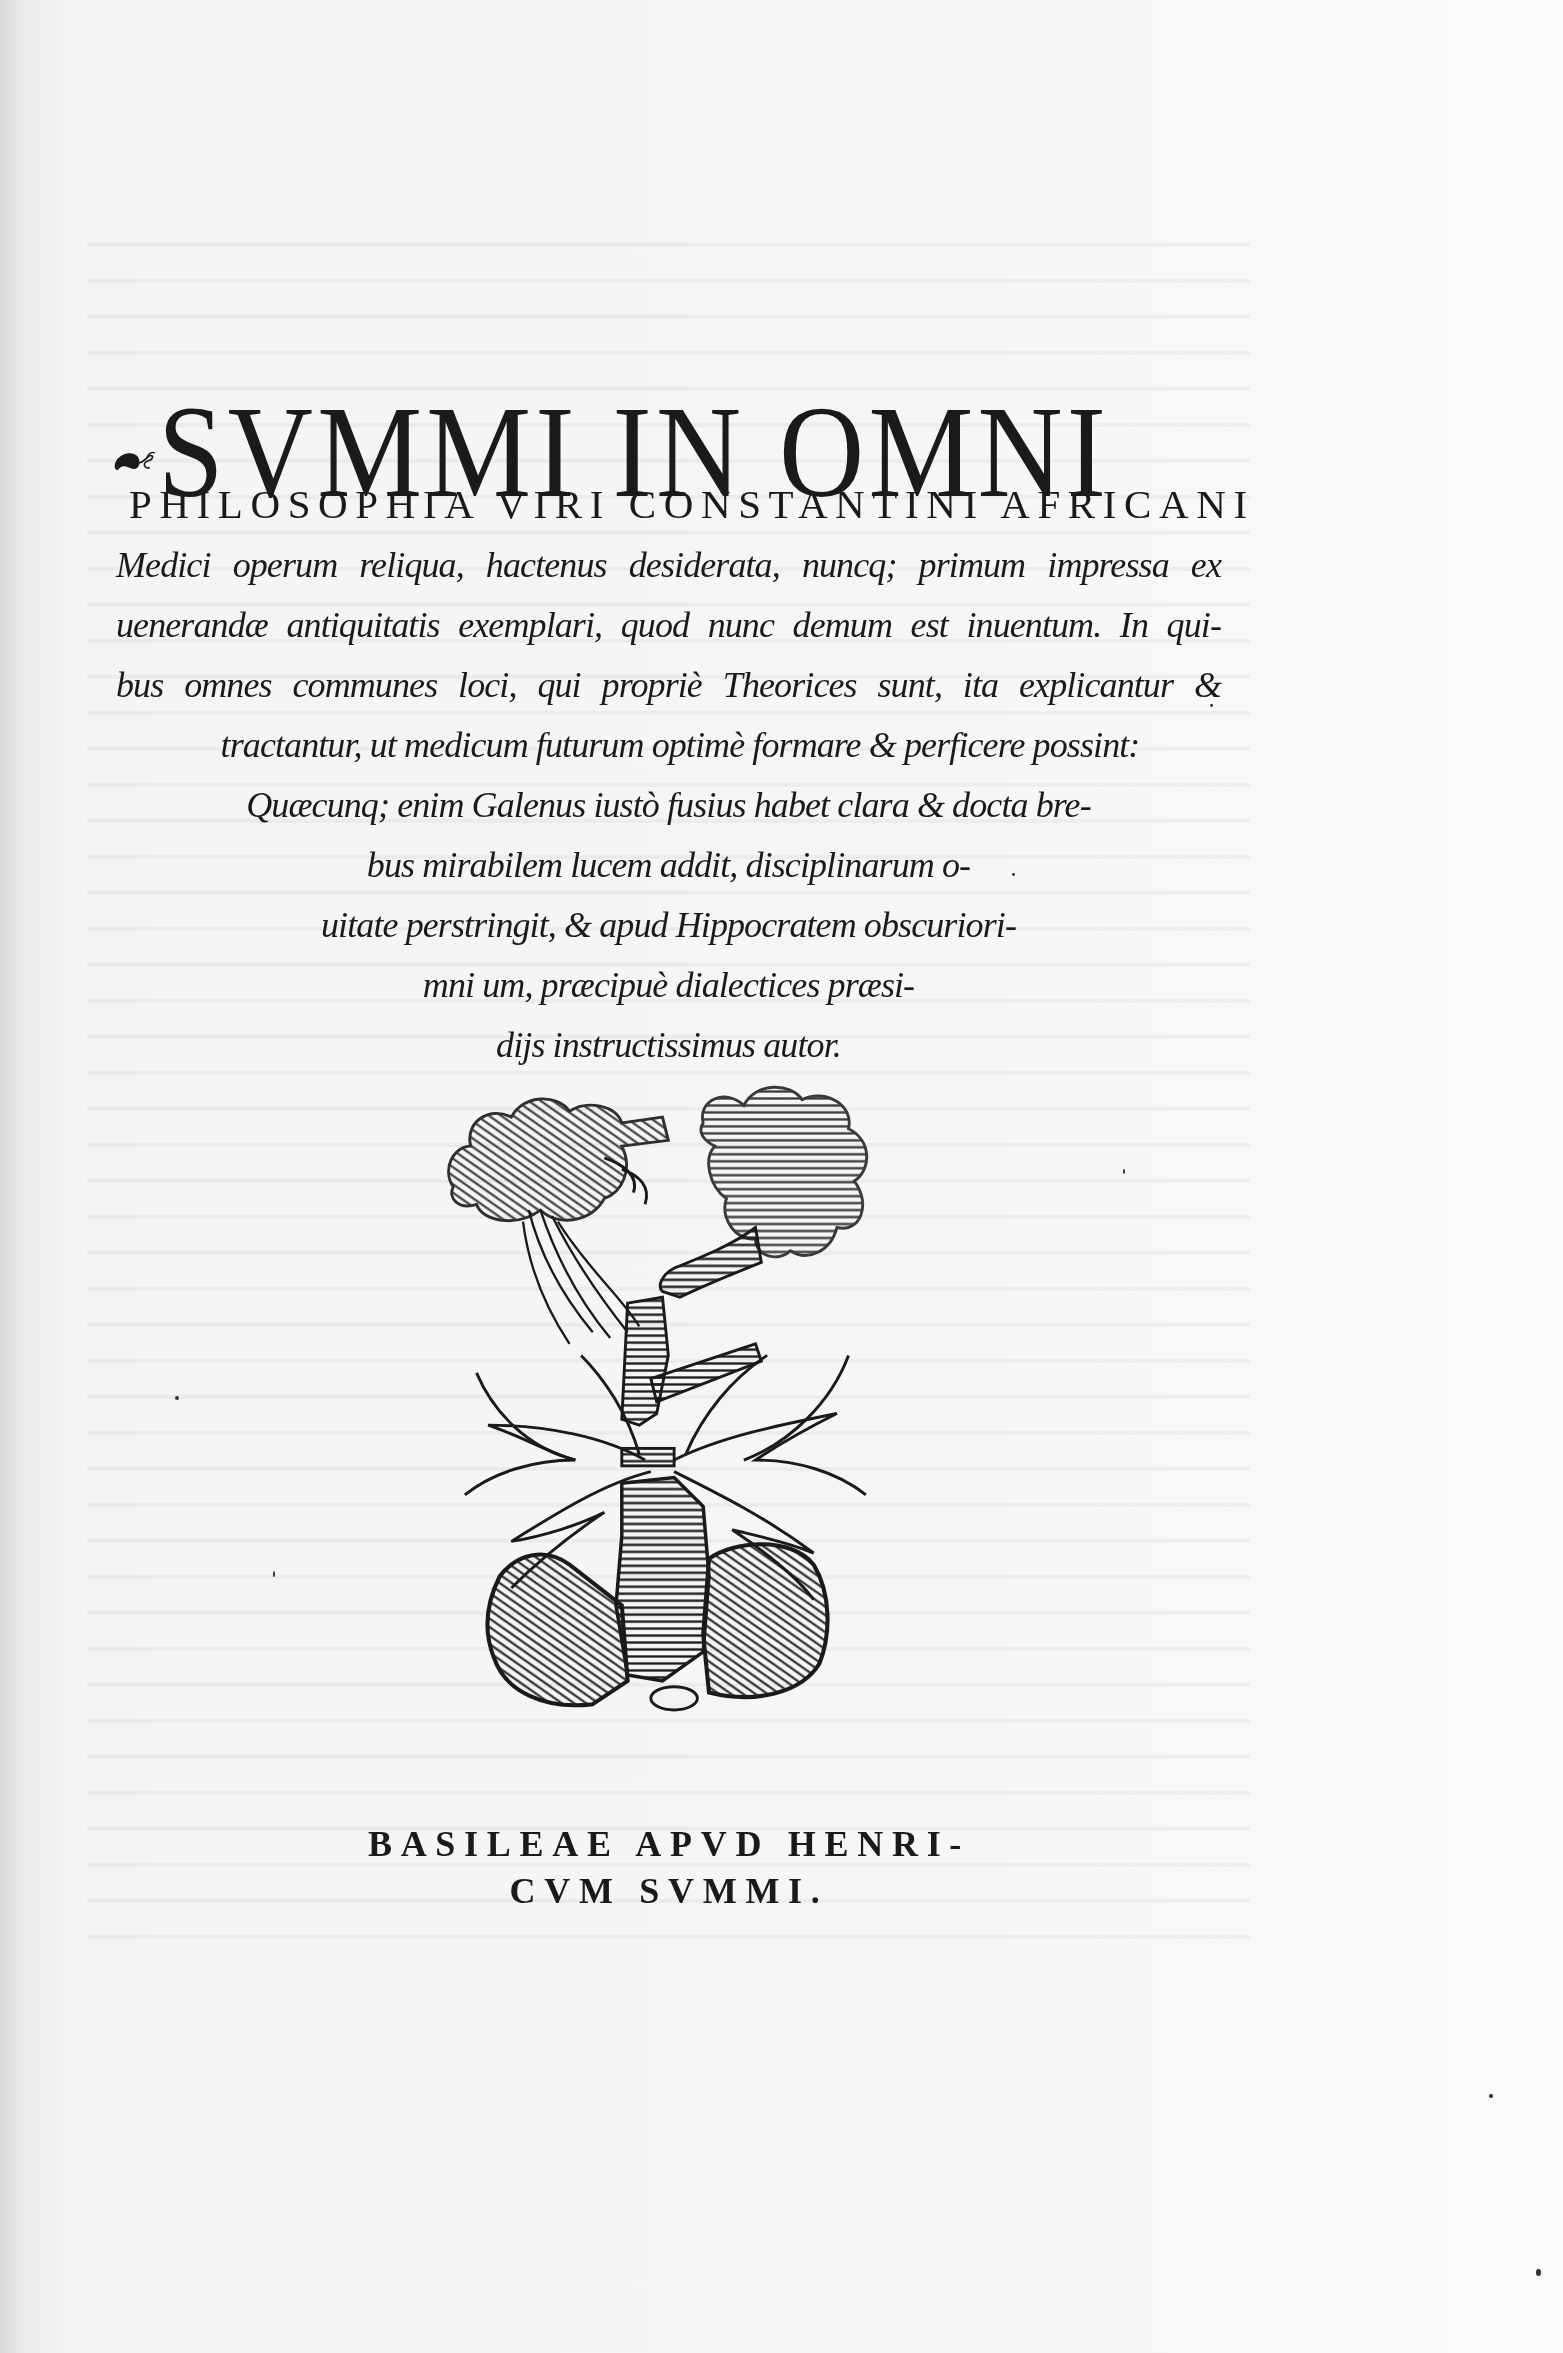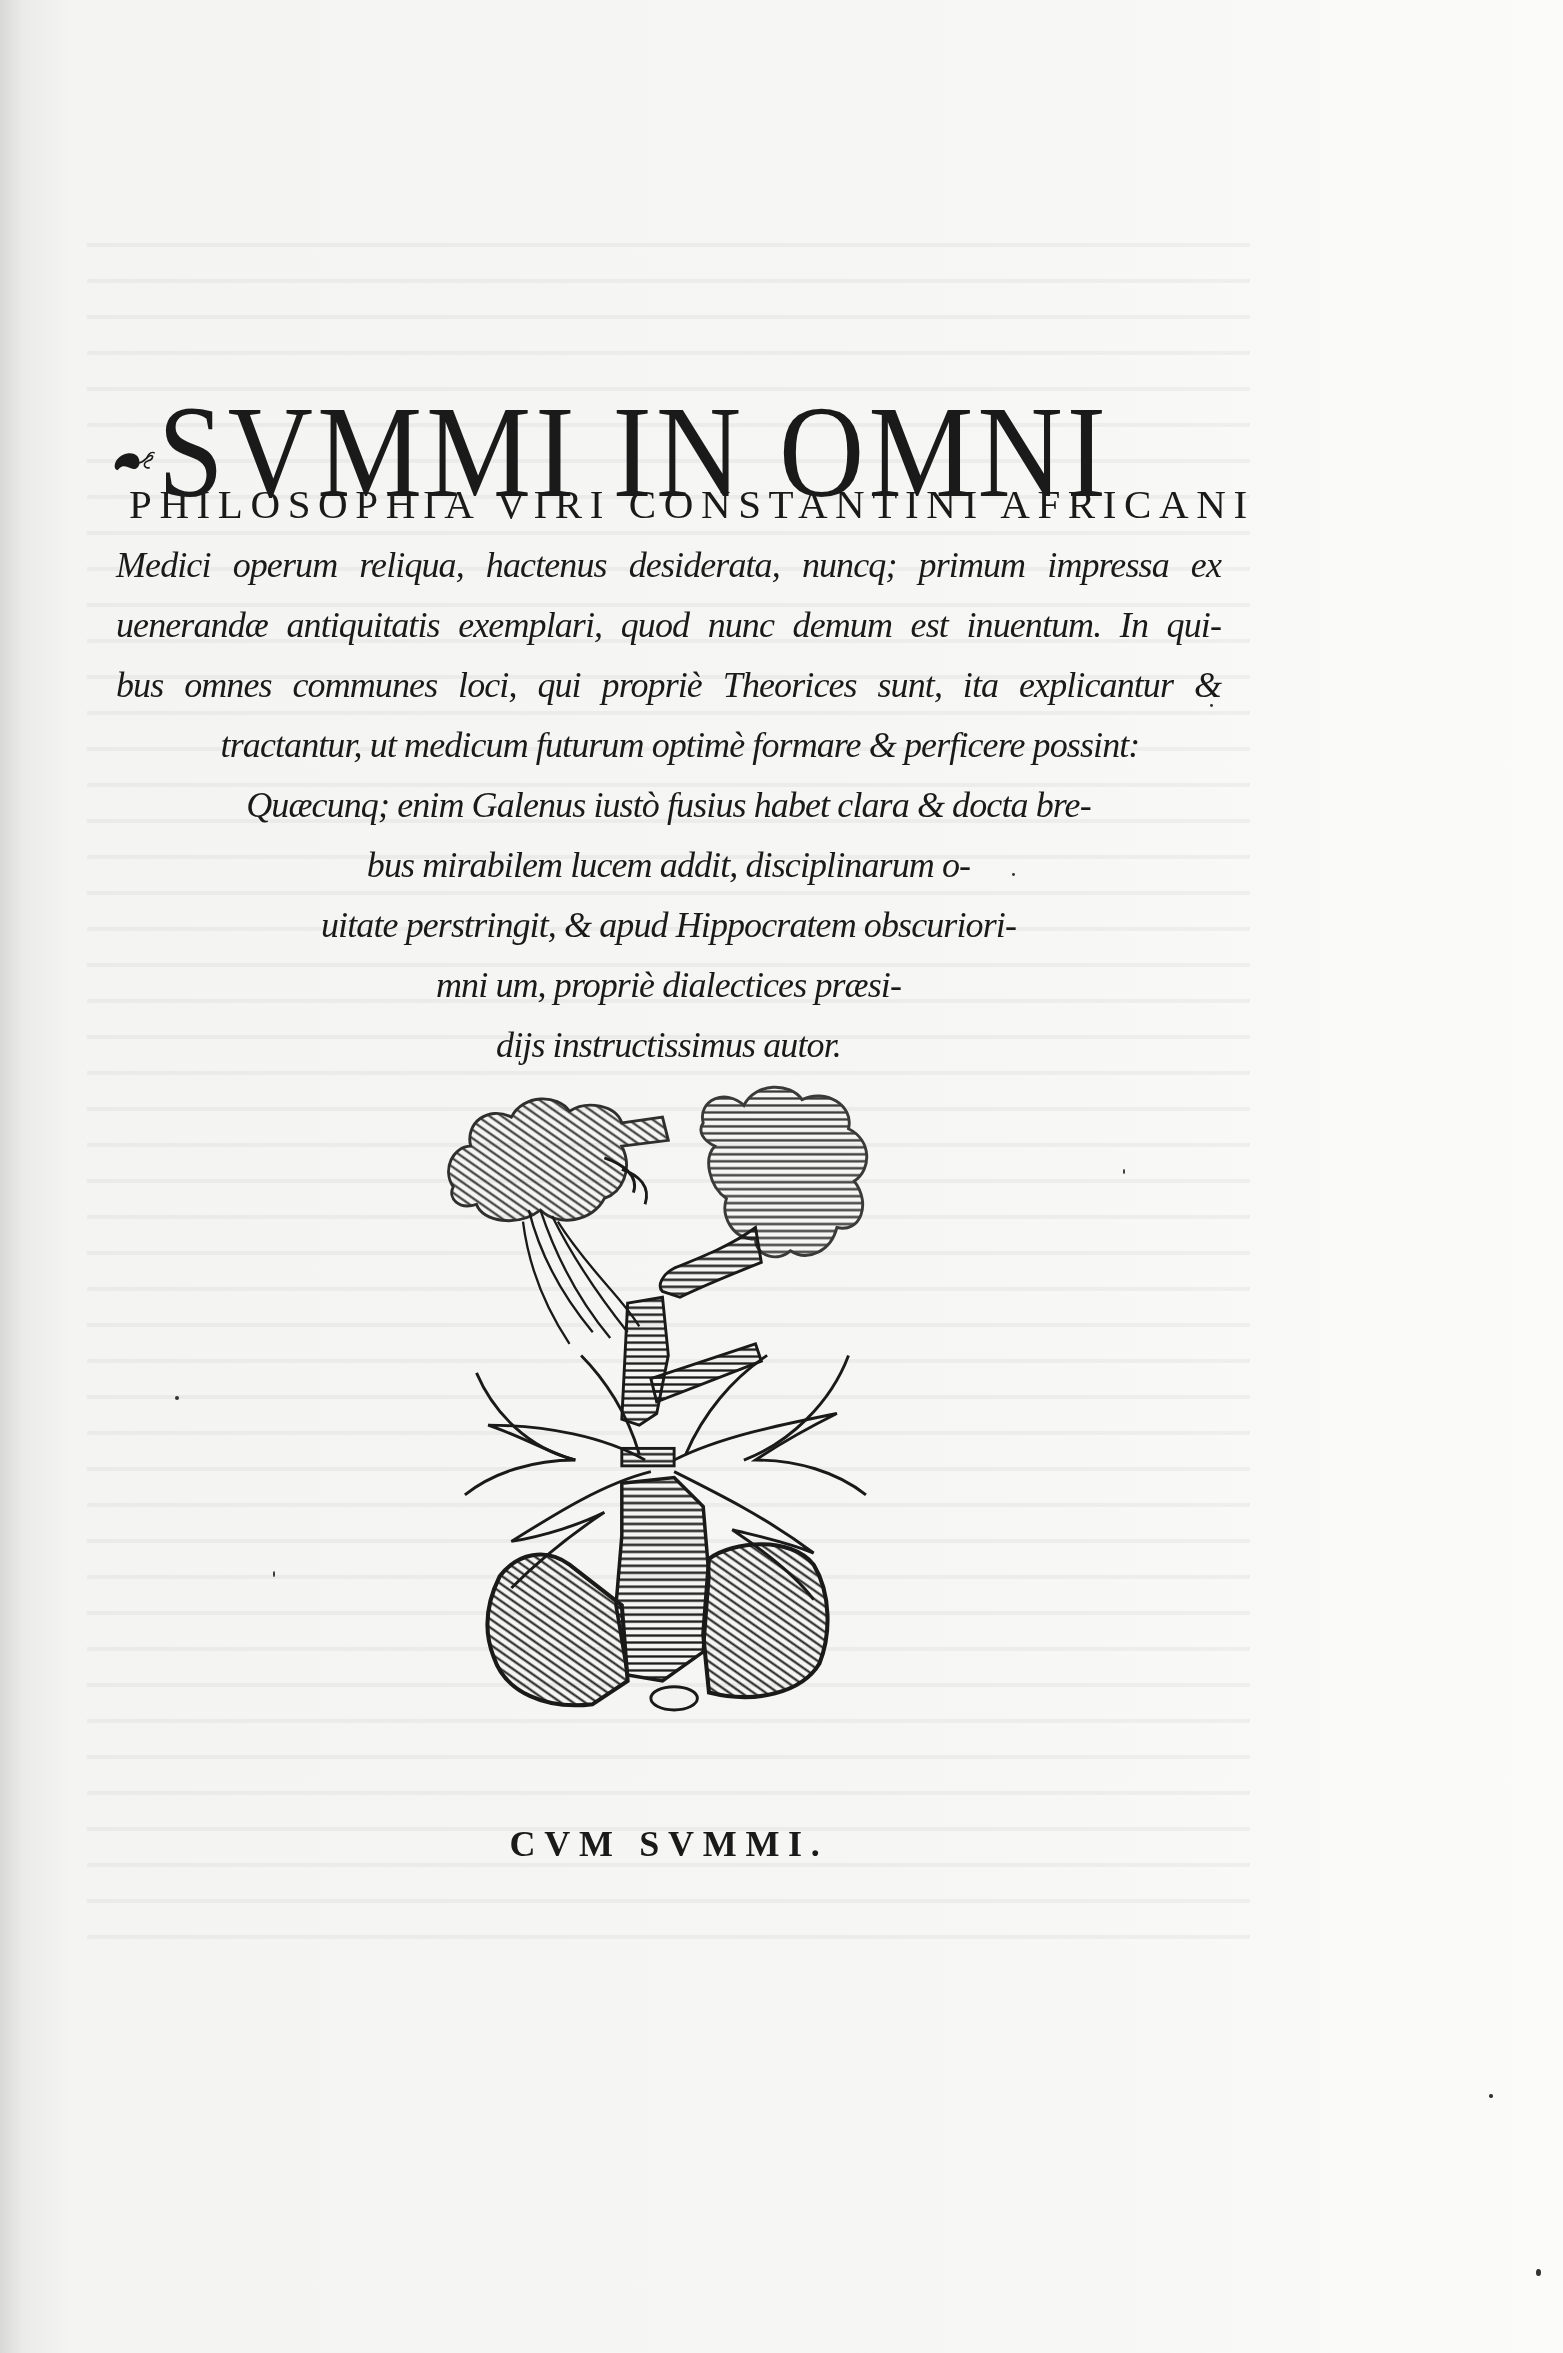--- a/index.html
+++ b/index.html
@@ -80,21 +80,21 @@
 <div class="subtitle">PHILOSOPHIA VIRI CONSTANTINI AFRICANI</div>
 
 <div class="body-text">
   <span class="ln full">Medici operum reliqua, hactenus desiderata, nuncq; primum impressa ex</span>
   <span class="ln full">uenerandæ antiquitatis exemplari, quod nunc demum est inuentum. In qui-</span>
   <span class="ln full">bus omnes communes loci, qui propriè Theorices sunt, ita explicantur &amp;</span>
   <span class="ln" style="padding-left:23px">tractantur, ut medicum futurum optimè formare &amp; perficere possint:</span>
   <span class="ln">Quæcunq; enim Galenus iustò fusius habet clara &amp; docta bre-</span>
   <span class="ln">bus mirabilem lucem addit, disciplinarum o-</span>
   <span class="ln">uitate perstringit, &amp; apud Hippocratem obscuriori-</span>
-  <span class="ln">mni um, propriè dialectices præsi-</span>
+  <span class="ln">mni um, præcipuè dialectices præsi-</span>
   <span class="ln">dijs instructissimus autor.</span>
 </div>
 
 <svg class="woodcut" viewBox="0 0 800 1190">
   <defs>
     <pattern id="hatch" width="12" height="12" patternUnits="userSpaceOnUse">
       <line x1="0" y1="6" x2="12" y2="6" stroke="#1a1a1a" stroke-width="4"></line>
     </pattern>
     <pattern id="hatchD" width="12" height="12" patternUnits="userSpaceOnUse" patternTransform="rotate(35)">
       <line x1="0" y1="6" x2="12" y2="6" stroke="#1a1a1a" stroke-width="3.5"></line>
@@ -132,15 +132,16 @@
   </g>
   <g>
     <path d="M330 740 L420 730 L470 780 L480 900 L470 1030 L400 1080 L340 1070 L320 950 L330 830 Z" fill="url(#hatch)" stroke="#1a1a1a" stroke-width="6"></path>
     <path d="M120 900 C150 860 200 850 240 880 L330 950 L340 1080 L280 1120 C200 1130 130 1100 110 1040 C90 990 100 940 120 900 Z" fill="url(#hatchD)" stroke="#1a1a1a" stroke-width="7"></path>
     <path d="M480 870 C520 840 620 830 660 880 C690 930 690 1000 670 1050 C640 1100 560 1120 480 1100 L470 1000 Z" fill="url(#hatchD)" stroke="#1a1a1a" stroke-width="7"></path>
     <ellipse cx="420" cy="1110" rx="40" ry="20" fill="#f3f3f1" stroke="#1a1a1a" stroke-width="5"></ellipse>
   </g>
 </svg>
 
 <div class="imprint">
+  <div>BASILEAE APVD HENRI-</div>
   <div>CVM SVMMI.</div>
 </div>
 
 
 </body></html>

